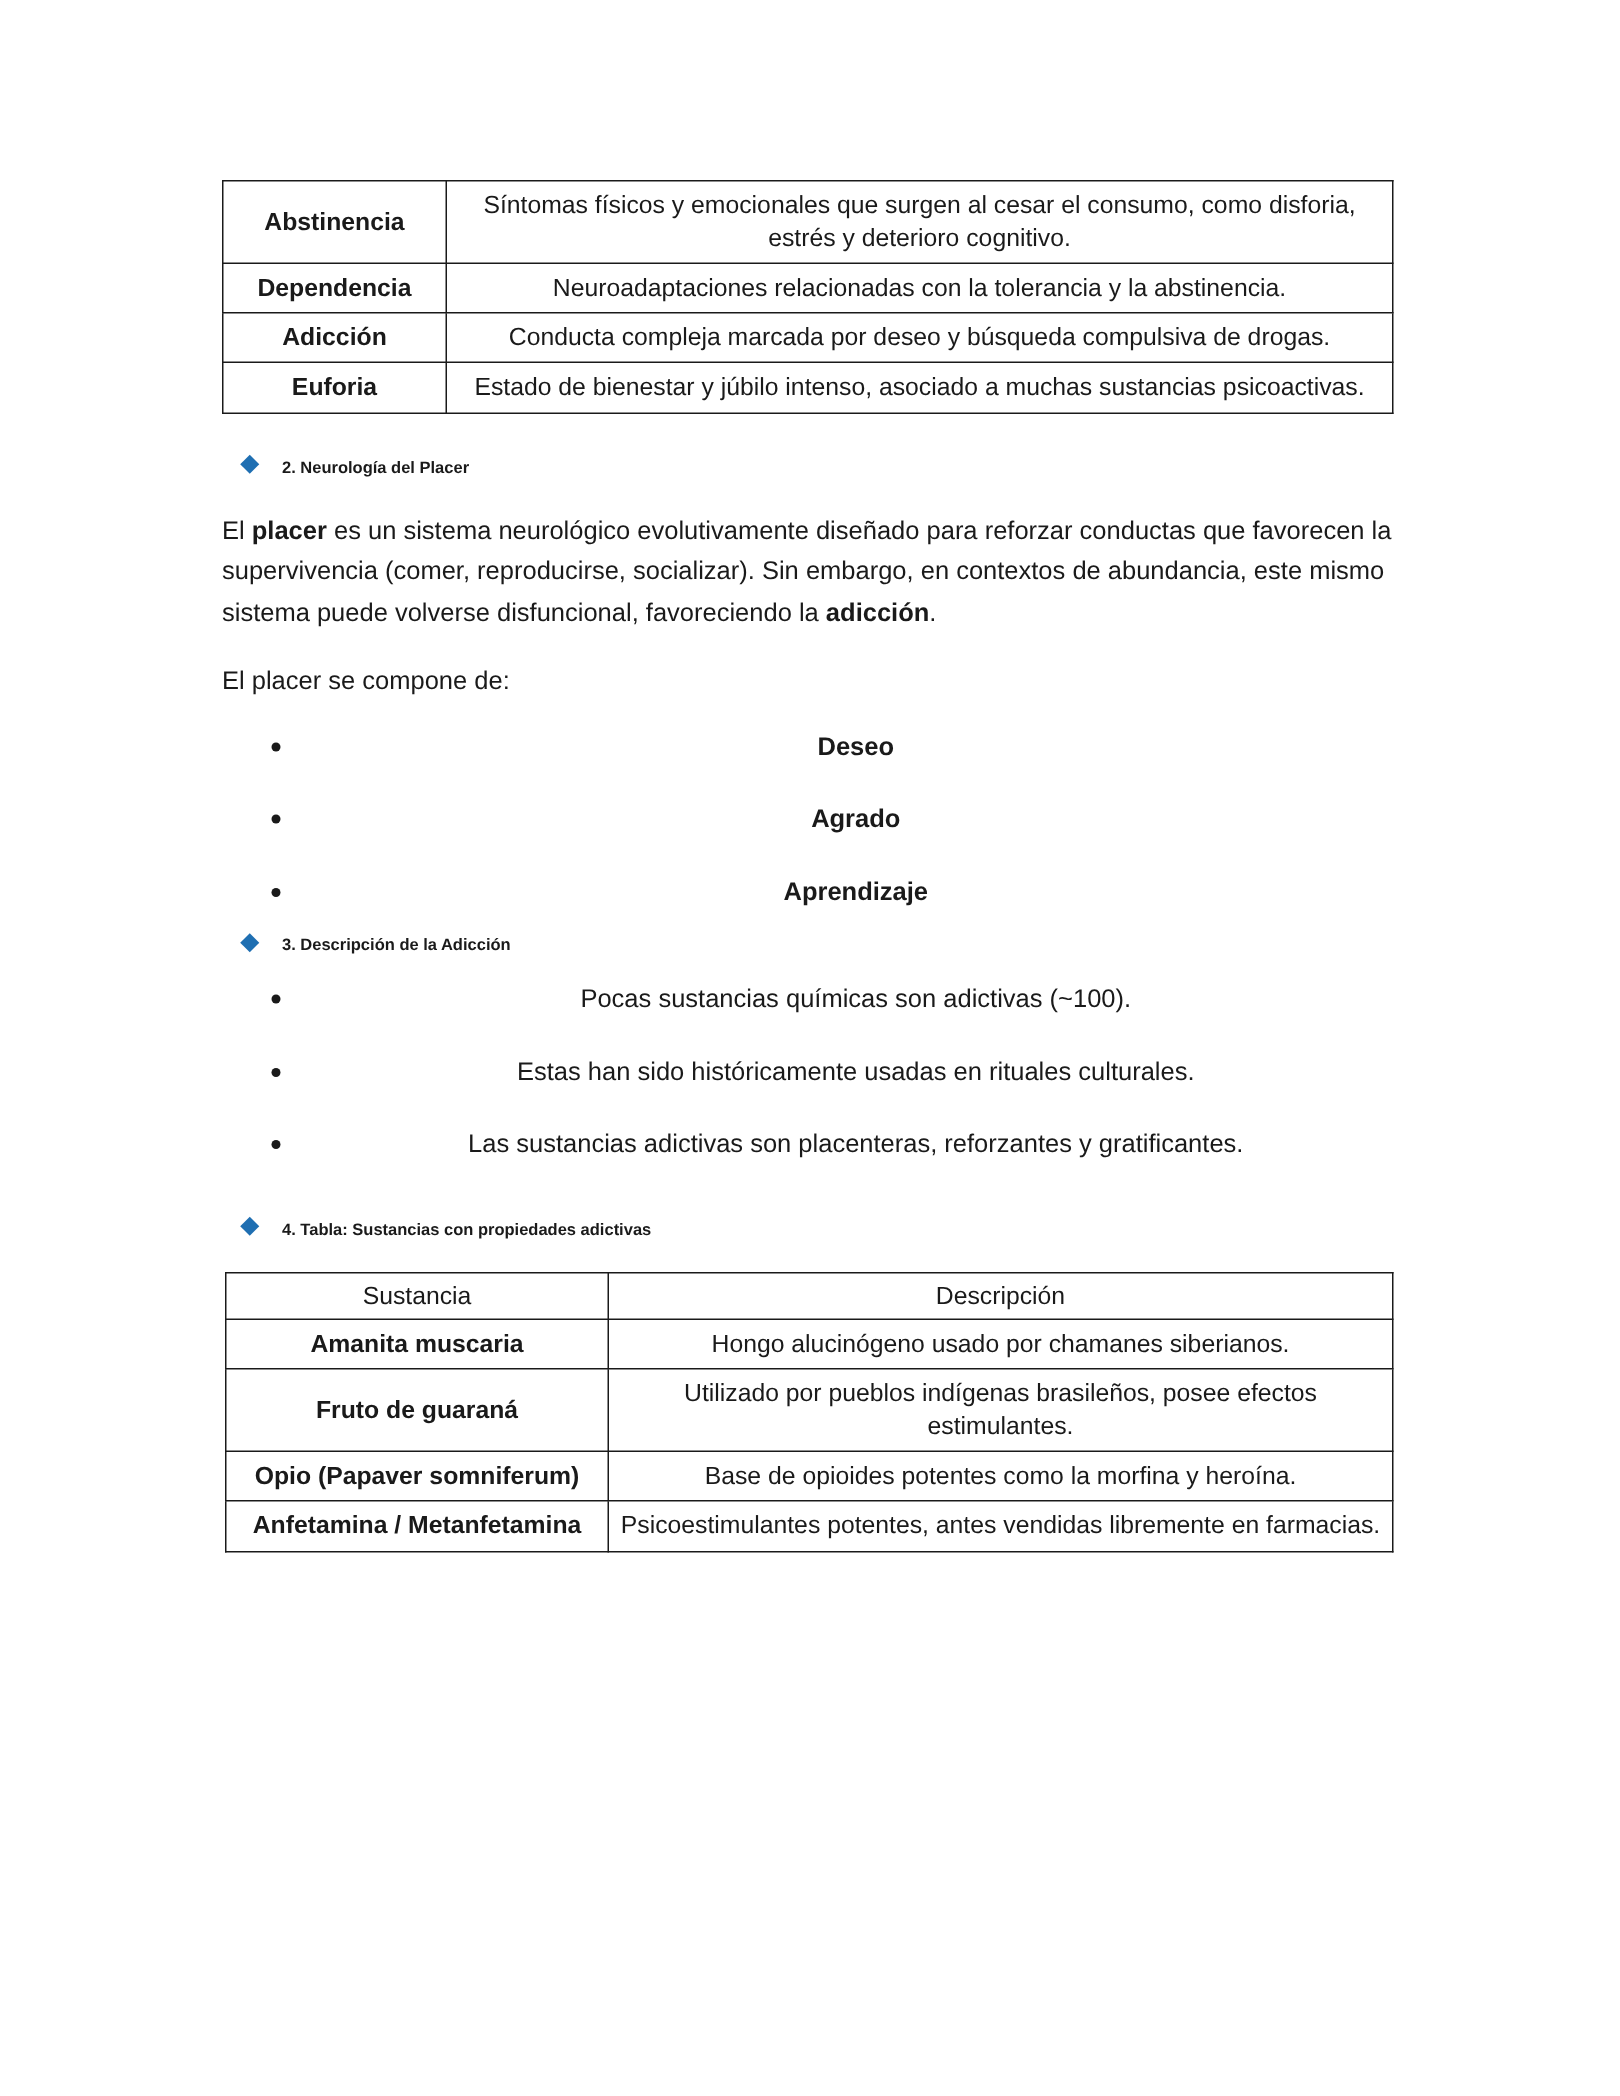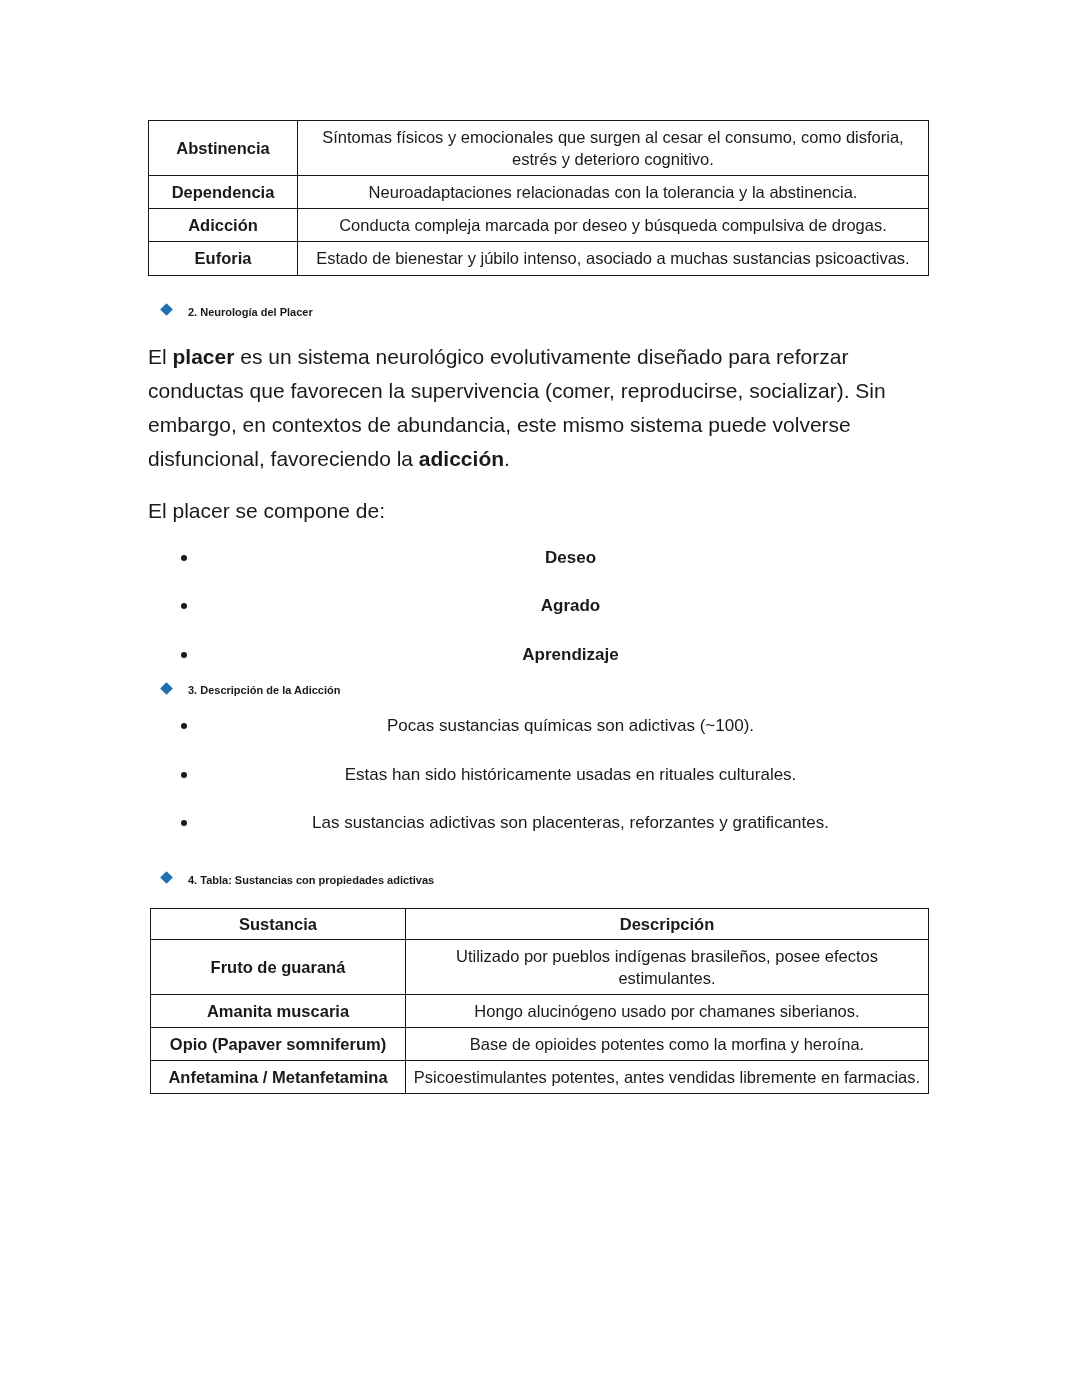--- a/index.html
+++ b/index.html
@@ -56,21 +56,21 @@
   #table-terms col.c1 { width: 149px; }
   #table-terms col.c2 { width: 631px; }
 
   #table-substances {
     width: 778px;
     margin: 0;
   }
   #table-substances col.c1 { width: 255px; }
   #table-substances col.c2 { width: 523px; }
   #table-substances thead th {
-    font-weight: bold;
+    font-weight: normal;
     padding: 4px 5px;
   }
 
   
   .section-heading {
     display: flex;
     align-items: center;
     font-size: 11px;
     font-weight: bold;
     color: #1a1a1a;
@@ -84,21 +84,21 @@
     background: #1f6fb2;
     transform: rotate(45deg);
     margin-right: 17px;
     flex: 0 0 auto;
     position: relative;
     top: -2px;
   }
 
   
   p.body-text {
-    font-size: 21px;
+    font-size: 17px;
     line-height: 1.62;
     margin: 0;
     color: #1a1a1a;
   }
   b, strong { font-weight: bold; }
 
   
   ul.bullets {
     list-style: none;
     margin: 0;
@@ -217,28 +217,28 @@
           <col class="c2">
         </colgroup>
       <thead>
         <tr>
           <th>Sustancia</th>
           <th>Descripción</th>
         </tr>
       </thead>
       <tbody>
         <tr>
+          <td class="term">Amanita muscaria</td>
+          <td>Hongo alucinógeno usado por chamanes siberianos.</td>
+        </tr>
+        <tr>
           <td class="term">Fruto de guaraná</td>
           <td>Utilizado por pueblos indígenas brasileños, posee efectos estimulantes.</td>
         </tr>
         <tr>
-          <td class="term">Amanita muscaria</td>
-          <td>Hongo alucinógeno usado por chamanes siberianos.</td>
-        </tr>
-        <tr>
           <td class="term">Opio (Papaver somniferum)</td>
           <td>Base de opioides potentes como la morfina y heroína.</td>
         </tr>
         <tr>
           <td class="term">Anfetamina / Metanfetamina</td>
           <td>Psicoestimulantes potentes, antes vendidas libremente en farmacias.</td>
         </tr>
       </tbody>
     </table>
 

